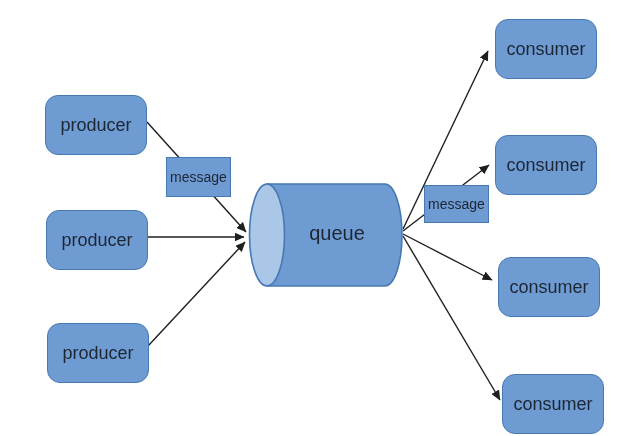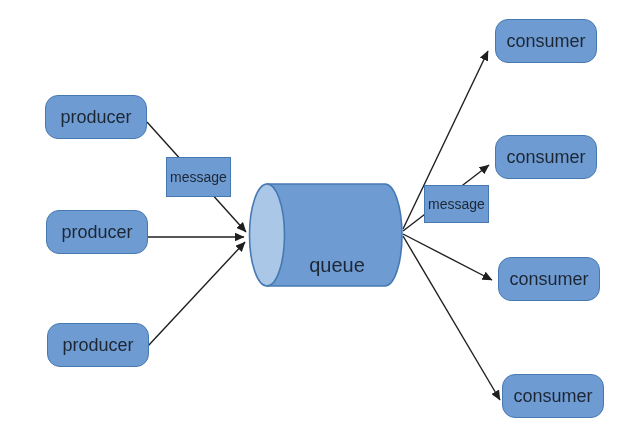--- a/index.html
+++ b/index.html
@@ -34,36 +34,35 @@
     display: flex;
     align-items: center;
     justify-content: center;
     background: var(--node-fill);
     border: 1.6px solid var(--node-border);
     color: var(--text-color);
   }
   .node.rounded {
     border-radius: 13px;
     width: 102px;
-    height: 44px;
+    height: 60px;
     font-size: 18px;
   }
   .node.message {
     border-radius: 0;
     font-size: 14px;
   }
   .queue-label {
     position: absolute;
     left: 295px;
     top: 222px;
     width: 84px;
     text-align: center;
     font-size: 20px;
     color: var(--text-color);
-    margin-top: 32px;
   }
 
   
   .producer-1 { left: 45px;  top: 95px;  }
   .producer-2 { left: 46px;  top: 210px; }
   .producer-3 { left: 47px;  top: 323px; }
   .consumer-1 { left: 495px; top: 19px;  }
   .consumer-2 { left: 495px; top: 135px; }
   .consumer-3 { left: 498px; top: 257px; }
   .consumer-4 { left: 502px; top: 374px; }

